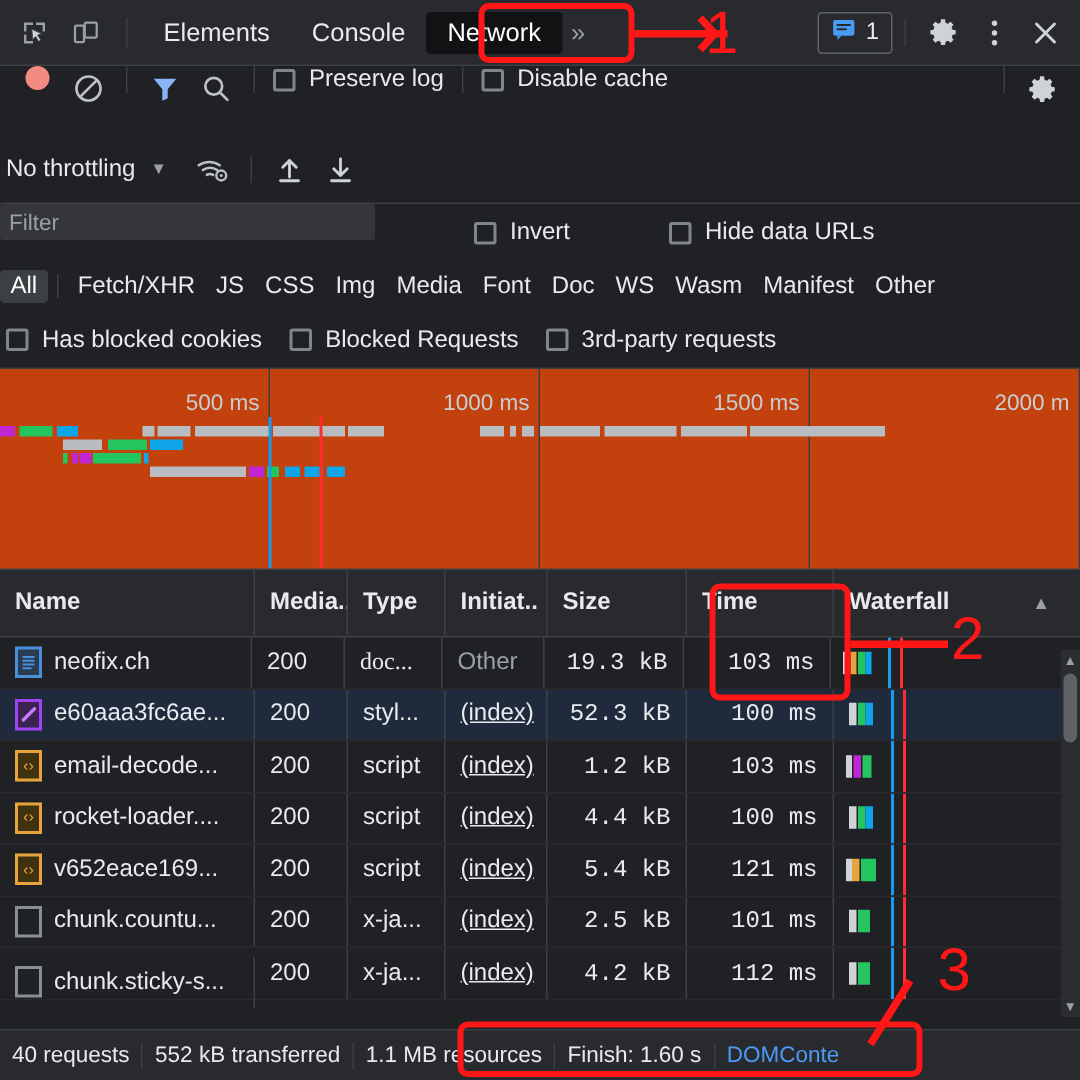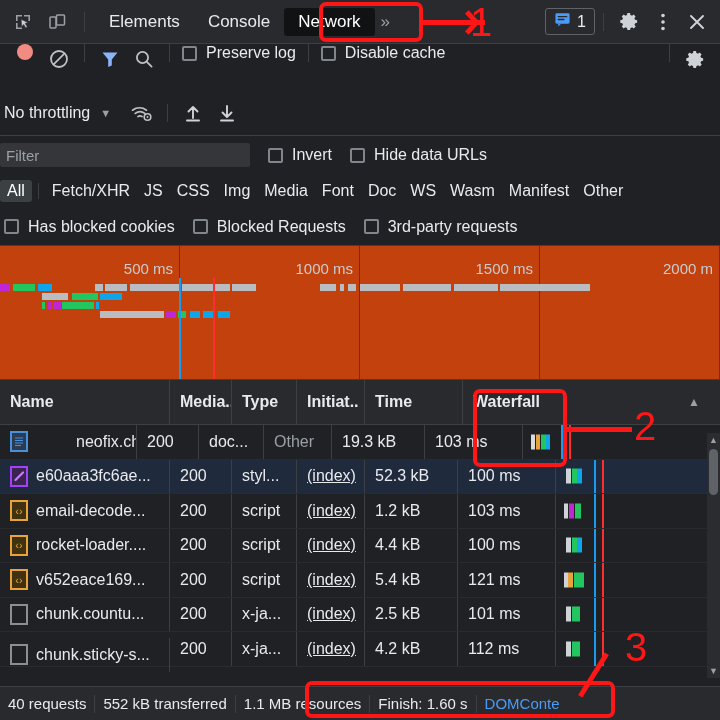--- a/index.html
+++ b/index.html
@@ -34,21 +34,21 @@
   .ctlbar2{height:45px;display:flex;align-items:center;padding:0 8px;box-sizing:border-box;
     border-bottom:1px solid #3c4043;}
   .record{width:16px;height:16px;border-radius:50%;background:#f28b82;flex:none;}
   .cbox{width:15px;height:15px;border:2px solid #80868b;border-radius:2px;
     display:inline-block;flex:none;box-sizing:border-box;}
   .cklabel{display:flex;align-items:center;gap:9px;font-size:16px;color:#e8eaed;white-space:nowrap;}
   .throttle{font-size:16px;color:#e8eaed;white-space:nowrap;}
   .caret{color:#9aa0a6;font-size:11px;margin-left:10px;}
 
   
-  .filterrow{height:38px;display:flex;align-items:center;box-sizing:border-box;}
+  .filterrow{height:38px;display:flex;box-sizing:border-box;gap:48px;}
   .filterbox{width:250px;height:24px;background:#35363a;border-radius:2px;
     display:flex;align-items:center;padding:0 6px;box-sizing:border-box;
     color:#9aa0a6;font-size:15px;margin-right:18px;}
   .typesrow{height:34px;display:flex;align-items:center;gap:0;font-size:16px;
     padding-left:0;box-sizing:border-box;}
   .tchip{padding:2px 7px;color:#e8eaed;white-space:nowrap;border-radius:3px;}
   .tchip.sel{background:#3c4043;color:#ffffff;}
   .tdiv{width:1px;height:16px;background:#3c4043;margin:0 6px;flex:none;}
   .flags{height:38px;display:flex;align-items:center;gap:18px;
     border-bottom:1px solid #3c4043;box-sizing:border-box;padding-left:4px;}
@@ -65,21 +65,21 @@
   
   .thead{height:45px;display:flex;align-items:flex-end;background:#292a2d;
     border-bottom:1px solid #3c4043;box-sizing:border-box;font-size:16px;color:#e8eaed;font-weight:bold;}
   .th{padding-left:10px;box-sizing:border-box;border-right:1px solid #3c4043;
     height:45px;display:flex;align-items:center;overflow:hidden;white-space:nowrap;}
   .tr{height:34.5px;display:flex;align-items:center;box-sizing:border-box;
     font-size:16px;border-bottom:1px solid #2a2b2e;}
   .tr.sel{background:#1f2a3d;}
   .td{padding:0 10px;box-sizing:border-box;height:100%;display:flex;align-items:center;
     border-right:1px solid #3c4043;overflow:hidden;white-space:nowrap;}
-  .td.r{}
+  .td.r{justify-content:flex-end;font-family:Liberation Mono, monospace;}
   .rowicon{width:18px;height:21px;flex:none;margin-right:8px;box-sizing:border-box;
     display:flex;align-items:center;justify-content:center;font-size:11px;}
   .ic-doc{border:2px solid #4a90d9;background:#2b3b52;}
   .ic-css{border:2px solid #a142f4;background:#3a2350;}
   .ic-js{border:2px solid #e8a33d;background:#40320f;color:#e8a33d;}
   .ic-gen{border:2px solid #8a8f94;background:transparent;}
   .muted{color:#9aa0a6;}
   .link{color:#e8eaed;text-decoration:underline;}
   .wf{position:relative;height:100%;flex:1;overflow:hidden;}
   .wfbar{position:absolute;top:50%;transform:translateY(-50%);height:15px;}
@@ -324,43 +324,46 @@
       </div>
       <div class="th" style="width: 62px;">
         <span>Media...</span>
       </div>
       <div class="th" style="width: 65px;">
         <span>Type</span>
       </div>
       <div class="th" style="width: 68px;">
         <span>Initiat..</span>
       </div>
+      <div class="th" style="width: 93px;">
+        <span>Size</span>
+      </div>
       <div class="th" style="width: 98px;">
         <span>Time</span>
       </div>
       <div class="th" style="width: 164px; flex: 1 1 0%; border-right: none;">
         <span>Waterfall</span>
         <span style="margin-left: auto; color: rgb(154, 160, 166); font-size: 12px; padding-right: 20px;">▲</span>
       </div>
     </div>
 
   <div id="tbody" style="position:relative;">
       <div class="tr">
-        <div class="td" style="width: 137px; gap: 40px;">
+        <div class="td" style="width: 168px;">
           <span class="rowicon ic-doc">
             <svg width="10" height="12">
               <path d="M1 2h8M1 4.5h8M1 7h8M1 9.5h6" stroke="#4a90d9" stroke-width="1.2"></path>
             </svg>
           </span>
           <span>neofix.ch</span>
         </div>
         <div class="td" style="width: 62px;">
           <span>200</span>
         </div>
-        <div class="td" style="width: 65px;">
+        <div class="td" style="width: 65px; font-family: Liberation Serif, serif;">
           <span>doc...</span>
         </div>
         <div class="td" style="width: 68px;">
           <span class="muted">Other</span>
         </div>
         <div class="td r" style="width: 93px;">
           <span>19.3 kB</span>
         </div>
         <div class="td r" style="width: 98px;">
           <span>103 ms</span>

